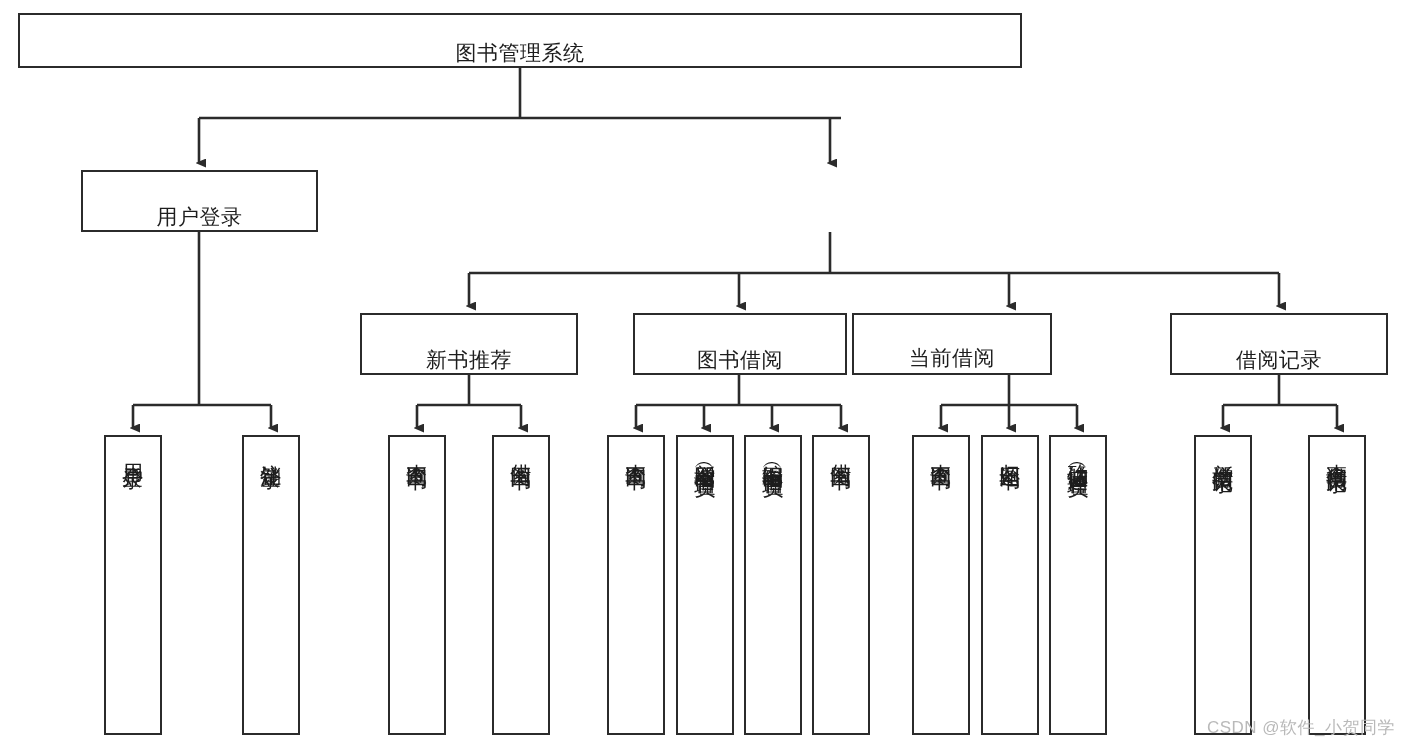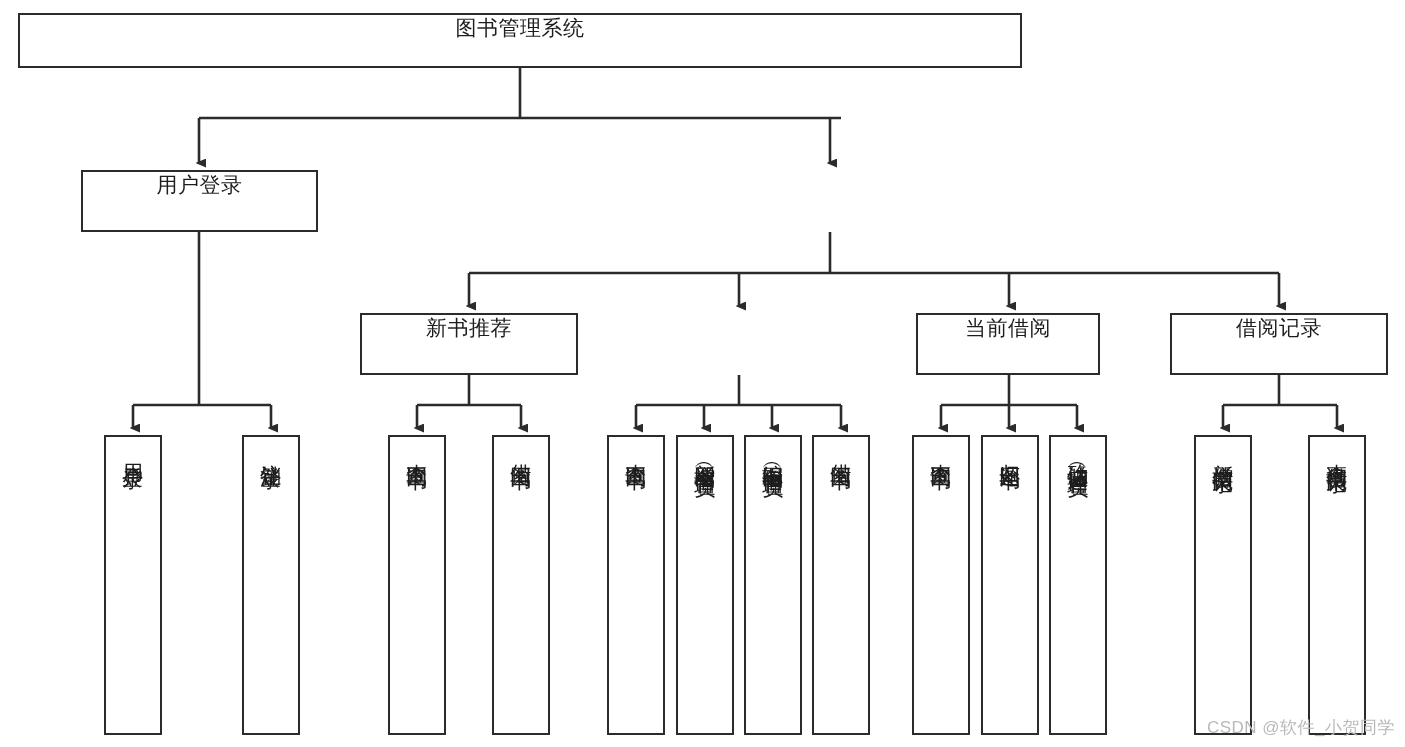--- a/index.html
+++ b/index.html
@@ -25,21 +25,21 @@
     width: 1405px;
     height: 747px;
     pointer-events: none;
   }
   .node {
     position: absolute;
     box-sizing: border-box;
     border: 2px solid #2b2b2b;
     background: #ffffff;
     display: flex;
-    align-items: flex-start;
+    align-items: flex-end;
     justify-content: center;
     text-align: center;
   }
   .node .label {
     font-size: 21px;
     line-height: 1.25;
     letter-spacing: 0.5px;
     color: #1d1d1d;
     white-space: nowrap;
   }
@@ -129,22 +129,25 @@
 
   <div class="node" style="left:81px; top:170px; width:237px; height:62px;">
     <span class="label">用户登录</span>
   </div>
 
 
   <div class="node" style="left:360px; top:313px; width:218px; height:62px;">
     <span class="label">新书推荐</span>
   </div>
 
-
-  <div class="node" style="left:916px; top:313px; width:184px; height:62px;">
+  <div class="node" style="left:633px; top:313px; width:214px; height:62px;">
+    <span class="label">图书借阅</span>
+  </div>
+
+  <div class="node" style="left:852px; top:313px; width:200px; height:62px;font-family:Liberation Mono, monospace;">
     <span class="label">当前借阅</span>
   </div>
 
   <div class="node" style="left:1170px; top:313px; width:218px; height:62px;">
     <span class="label">借阅记录</span>
   </div>
 
   <div class="node vert" style="left:104px; top:435px; width:58px; height:300px;">
     <span class="label">用户登录</span>
   </div>

